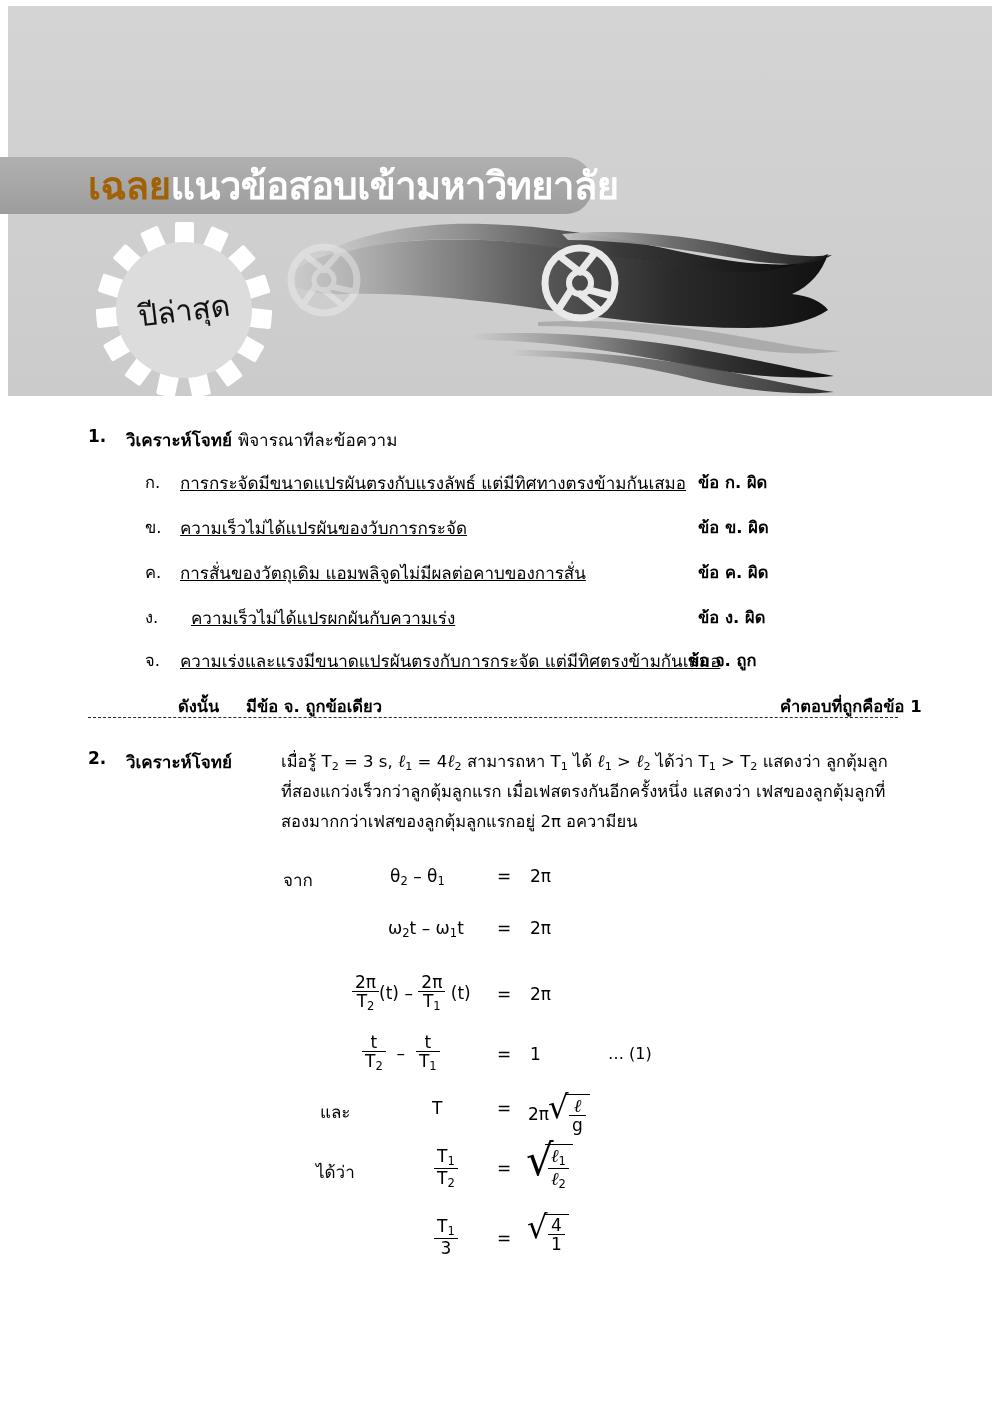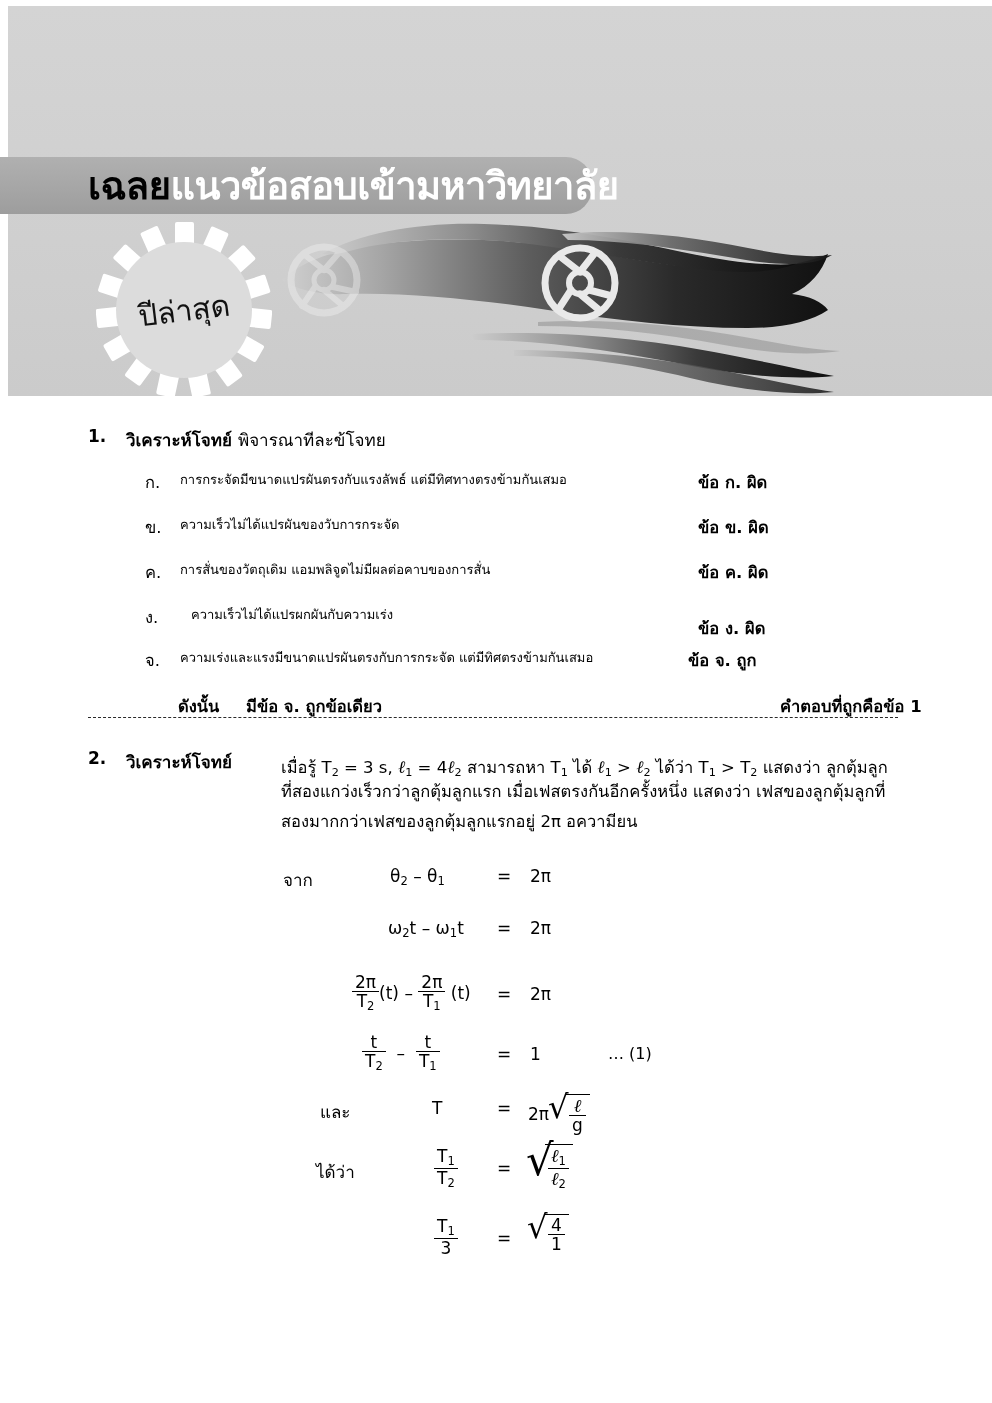--- a/index.html
+++ b/index.html
@@ -57,21 +57,21 @@
     position: absolute;
     left: 88px;
     top: 160px;
     height: 52px;
     line-height: 52px;
     font-size: 38px;
     font-weight: bold;
     letter-spacing: -0.5px;
     white-space: nowrap;
   }
-  .banner-text .t-dark { color: #000000; }
+  .banner-text .t-dark { color: #a16207; }
   .banner-text .t-light { color: #ffffff; }
 
   
   .badge-wrap {
     position: absolute;
     left: 96px;
     top: 222px;
     width: 176px;
     height: 176px;
   }
@@ -137,22 +137,23 @@
   .lead-rest {
     font-weight: normal;
   }
 
   .opt-letter {
     position: absolute;
     font-size: 16.5px;
   }
   .opt-text {
     position: absolute;
-    font-size: 13px;
-    white-space: nowrap;
+    font-size: 17px;
+    white-space: nowrap;
+    text-decoration: underline;
   }
   .opt-verdict {
     position: absolute;
     font-size: 16.5px;
     font-weight: bold;
     white-space: nowrap;
   }
 
   .concl-label {
     position: absolute;
@@ -396,54 +397,54 @@
     </svg>
     <div class="badge-disc"></div>
     <div class="badge-label">ปีล่าสุด</div>
   </div>
 </div>
 
 <div class="content">
 
   <div class="q-row">
     <span class="num" style="left:88px; top:30px;">1.</span>
-    <span class="lead" style="left:126px; top:30px;"><span>วิเคราะห์โจทย์</span> <span class="lead-rest">พิจารณาทีละข้โจทย</span></span>
+    <span class="lead" style="left:126px; top:30px;"><span>วิเคราะห์โจทย์</span> <span class="lead-rest">พิจารณาทีละข้อความ</span></span>
 
     <span class="opt-letter" style="left:145px; top:73px;">ก.</span>
     <span class="opt-text" style="left:180px; top:73px;">การกระจัดมีขนาดแปรผันตรงกับแรงลัพธ์ แต่มีทิศทางตรงข้ามกันเสมอ</span>
     <span class="opt-verdict" style="left:698px; top:73px;">ข้อ ก. ผิด</span>
 
     <span class="opt-letter" style="left:145px; top:118px;">ข.</span>
     <span class="opt-text" style="left:180px; top:118px;">ความเร็วไม่ได้แปรผันของวับการกระจัด</span>
     <span class="opt-verdict" style="left:698px; top:118px;">ข้อ ข. ผิด</span>
 
     <span class="opt-letter" style="left:145px; top:163px;">ค.</span>
     <span class="opt-text" style="left:180px; top:163px;">การสั่นของวัตถุเดิม  แอมพลิจูดไม่มีผลต่อคาบของการสั่น</span>
     <span class="opt-verdict" style="left:698px; top:163px;">ข้อ ค. ผิด</span>
 
     <span class="opt-letter" style="left:145px; top:208px;">ง.</span>
     <span class="opt-text" style="left:191px; top:208px;">ความเร็วไม่ได้แปรผกผันกับความเร่ง</span>
-    <span class="opt-verdict" style="left:698px; top:208px;margin-top:11px;">ข้อ ง. ผิด</span>
+    <span class="opt-verdict" style="left:698px; top:208px;">ข้อ ง. ผิด</span>
 
     <span class="opt-letter" style="left:145px; top:251px;">จ.</span>
     <span class="opt-text" style="left:180px; top:251px;">ความเร่งและแรงมีขนาดแปรผันตรงกับการกระจัด แต่มีทิศตรงข้ามกันเสมอ</span>
     <span class="opt-verdict" style="left:688px; top:251px;">ข้อ จ. ถูก</span>
 
     <span class="concl-label" style="left:178px; top:297px;">ดังนั้น</span>
     <span class="concl-text" style="left:246px; top:297px;">มีข้อ จ. ถูกข้อเดียว</span>
     <span class="final-answer" style="left:752px; top:297px;margin-left:28px;">คำตอบที่ถูกคือข้อ 1</span>
   </div>
 
   <div class="divider" style="top:321px;"></div>
 
   <div class="q-row">
     <span class="num" style="left:88px;  top:352px;">2.</span>
     <span class="lead" style="left:126px; top:352px;">วิเคราะห์โจทย์</span>
 
-    <span class="para-line" style="left:281px; top:352px;margin-top:6px;">
+    <span class="para-line" style="left:281px; top:352px;">
       เมื่อรู้ <span class="mvar">T<sub>2</sub></span> = 3 s, <span class="ell">ℓ</span><sub>1</sub> = 4<span class="ell">ℓ</span><sub>2</sub> สามารถหา <span class="mvar">T<sub>1</sub></span> ได้ <span class="ell">ℓ</span><sub>1</sub> &gt; <span class="ell">ℓ</span><sub>2</sub> ได้ว่า <span class="mvar">T<sub>1</sub></span> &gt; <span class="mvar">T<sub>2</sub></span> แสดงว่า ลูกตุ้มลูก
     </span>
     <span class="para-line" style="left:281px; top:382px;">ที่สองแกว่งเร็วกว่าลูกตุ้มลูกแรก เมื่อเฟสตรงกันอีกครั้งหนึ่ง แสดงว่า เฟสของลูกตุ้มลูกที่</span>
     <span class="para-line" style="left:281px; top:412px;">
       สองมากกว่าเฟสของลูกตุ้มลูกแรกอยู่ 2π อความียน
     </span>
 
     <span class="eq-label" style="left:283px; top:470px;">จาก</span>
     <span class="eq-lhs" style="left:390px; top:470px;">θ<sub>2</sub> – θ<sub>1</sub></span>
     <span class="eq-eq" style="left:497px; top:470px;">=</span>

